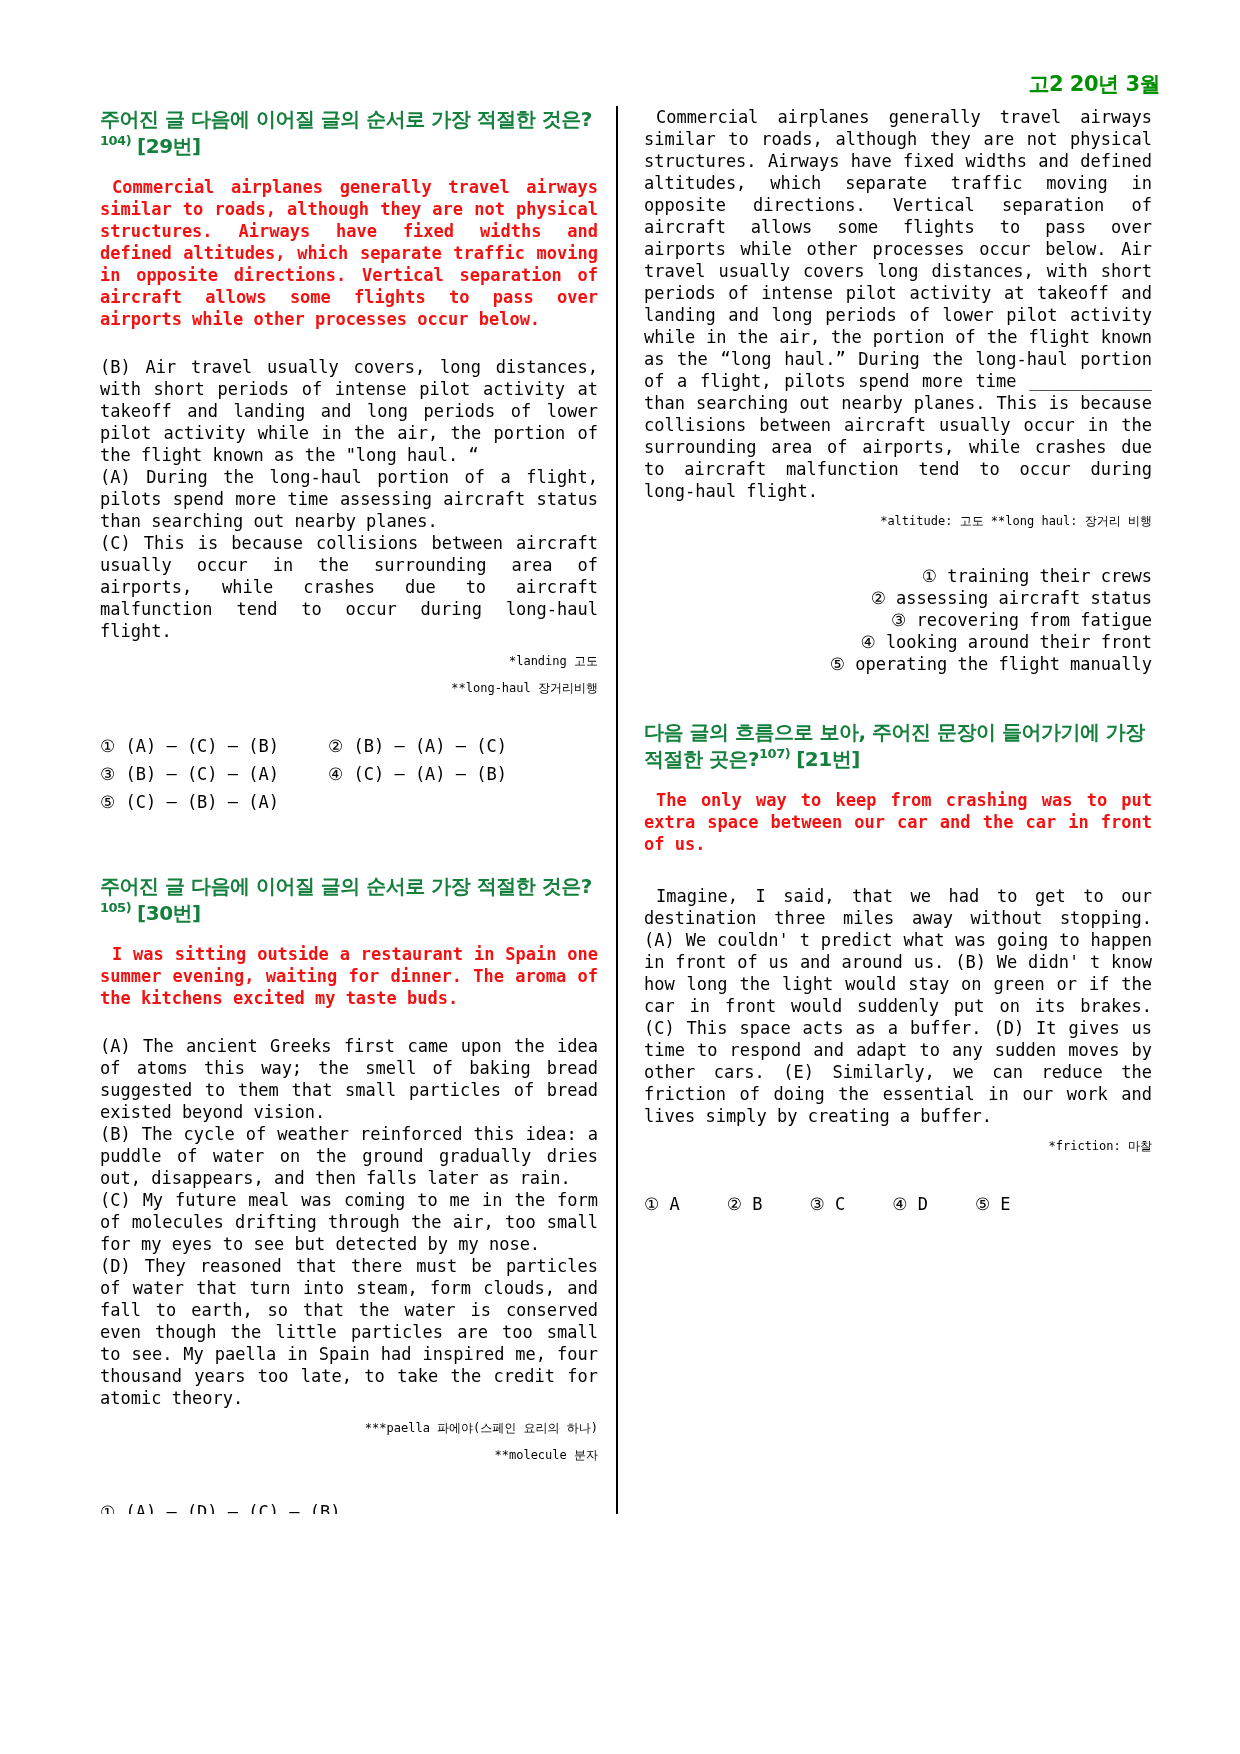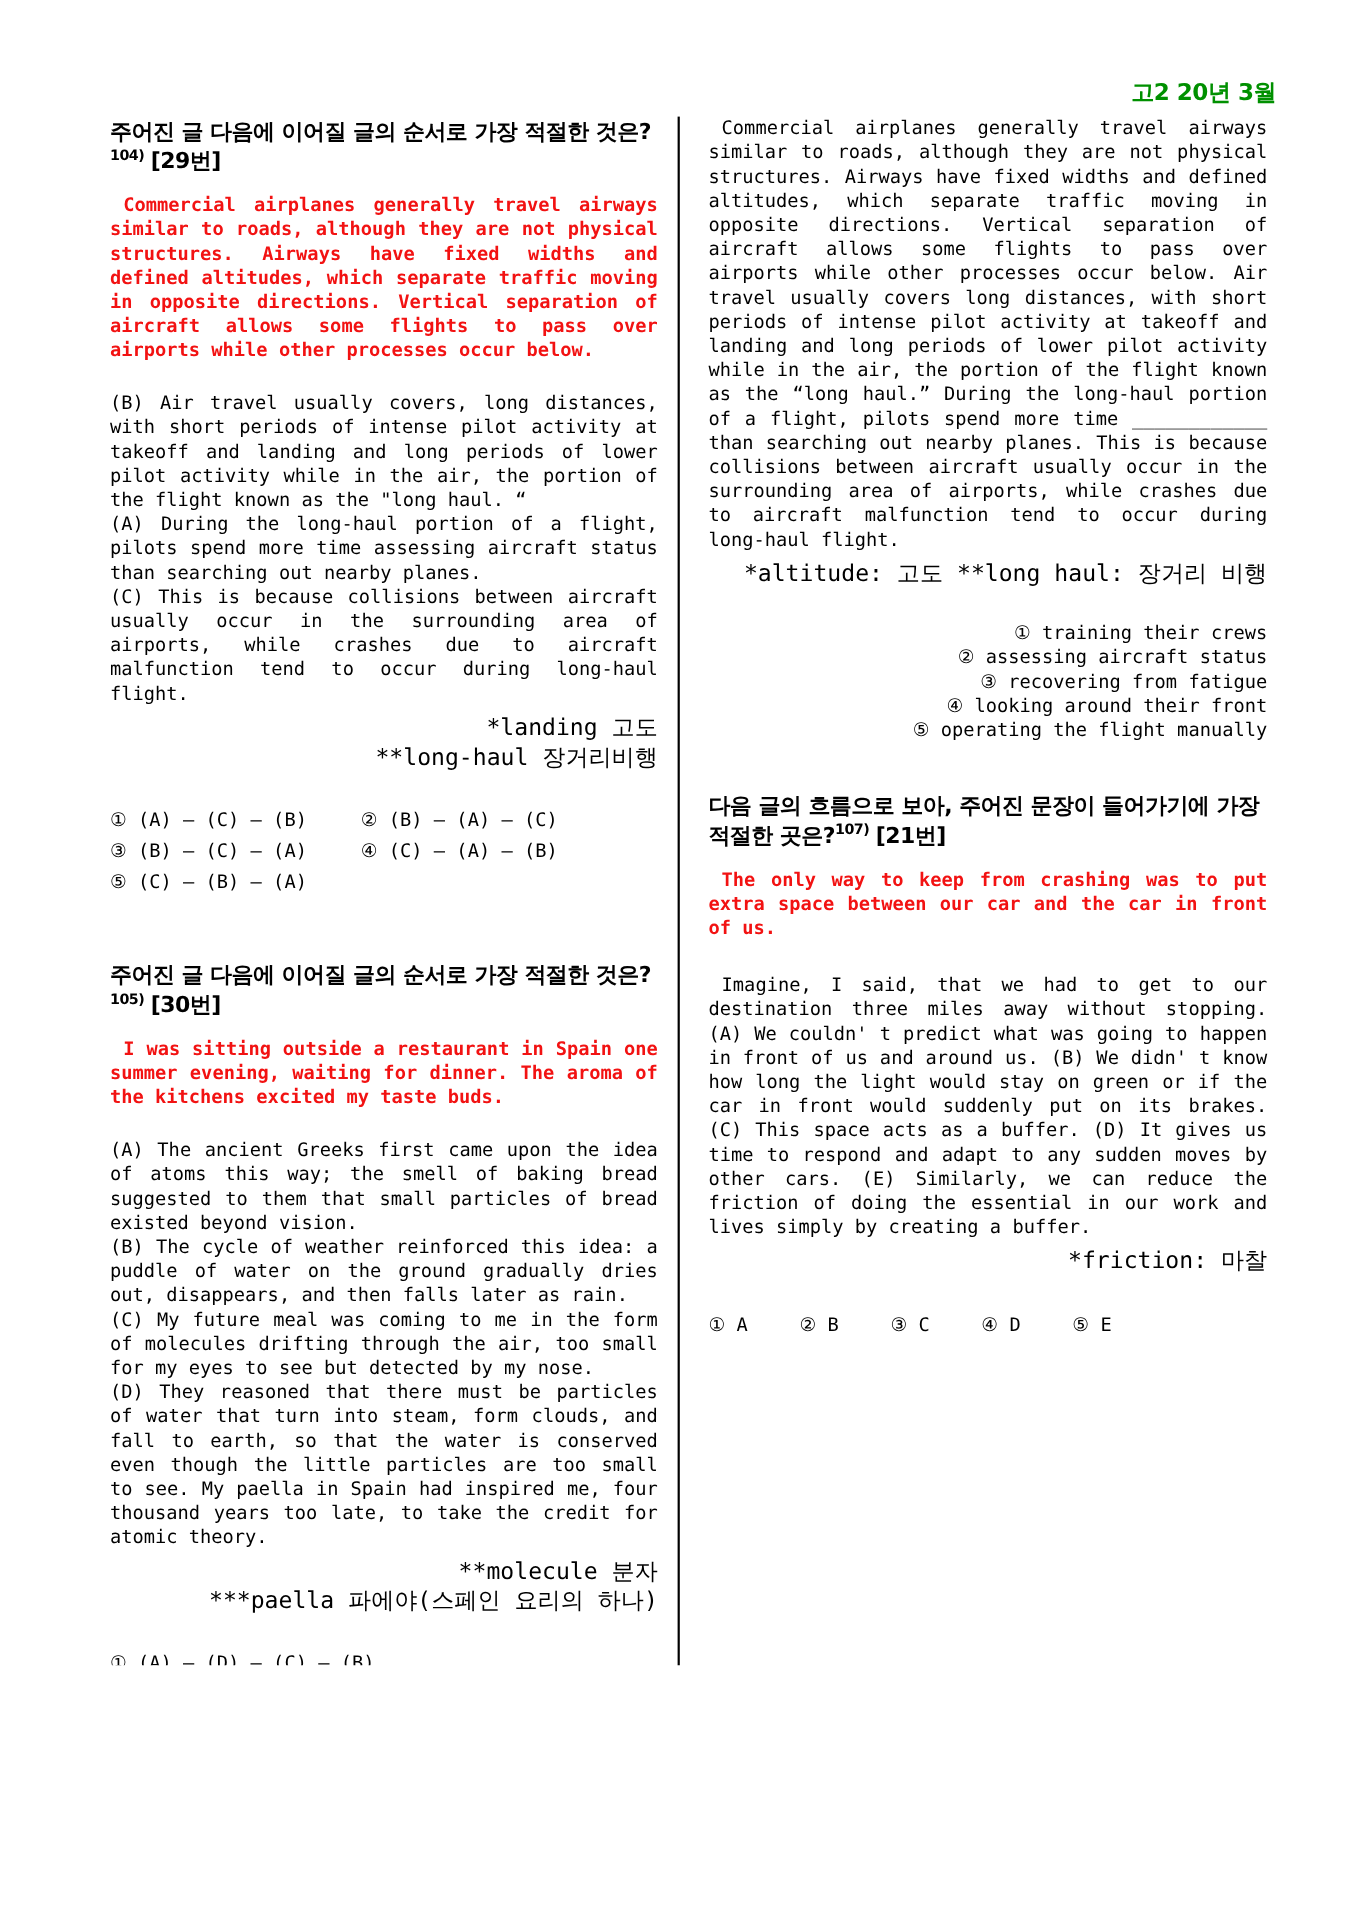--- a/index.html
+++ b/index.html
@@ -12,38 +12,38 @@
   .exam-label {
     color:#009000; font-family:"DejaVu Sans","Liberation Sans",sans-serif;
     font-weight:bold; font-size:21px; letter-spacing:-0.5px;
   }
   .columns { position:absolute; top:106px; left:100px; display:flex; align-items:stretch; }
   .col-left  { width:498px; }
   .divider   { width:2px; background:#000; margin-left:18px; }
   .col-right { width:508px; margin-left:26px; }
 
   .q-title {
-    color:#000000; font-family:"DejaVu Sans","Liberation Sans",sans-serif;
+    color:#15803d; font-family:"DejaVu Sans","Liberation Sans",sans-serif;
     font-weight:bold; font-size:20px; line-height:27px; letter-spacing:-0.5px;
     text-align:left;
   }
   .q-title sup { font-size:13px; line-height:0; }
   .q-tag { margin-left:6px; }
 
   .red-box {
     color:#f21212; font-size:17px; line-height:22px; text-align:justify;
     margin-top:16px; text-indent:12px; font-weight:bold;
   }
   .passage { font-size:17px; line-height:22px; text-align:justify; }
   .passage p { margin:0; }
   .mt-26 { margin-top:26px; }
   .mt-30 { margin-top:30px; }
   .indent { text-indent:12px; }
 
-  .footnotes { text-align:right; font-size:21px; line-height:27px; margin-top:6px; }
+  .footnotes { text-align:right; font-size:12px; line-height:27px; margin-top:6px; }
   .footnotes div { margin:0; }
 
   .choices-grid {
     margin-top:30px; display:grid; grid-template-columns:228px auto;
     font-size:17px; line-height:28px;
   }
   .choices-list { margin-top:30px; font-size:17px; }
   .choices-list div { line-height:27px; }
   .choices-list.tight div { line-height:22px;text-align:right; }
   .choices-row { margin-top:34px; display:flex; gap:47px; font-size:17px; }
@@ -94,22 +94,22 @@
       <div class="sec gap-top-38">
         <div class="q-title"><span>주어진 글 다음에 이어질 글의 순서로 가장 적절한 것은?</span><sup>105)</sup><span class="q-tag">[30번]</span></div>
         <p class="red-box">I was sitting outside a restaurant in Spain one summer evening, waiting for dinner. The aroma of the kitchens excited my taste buds.</p>
         <div class="passage mt-26">
           <p>(A) The ancient Greeks first came upon the idea of atoms this way; the smell of baking bread suggested to them that small particles of bread existed beyond vision.</p>
           <p>(B) The cycle of weather reinforced this idea: a puddle of water on the ground gradually dries out, disappears, and then falls later as rain.</p>
           <p>(C) My future meal was coming to me in the form of molecules drifting through the air, too small for my eyes to see but detected by my nose.</p>
           <p>(D) They reasoned that there must be particles of water that turn into steam, form clouds, and fall to earth, so that the water is conserved even though the little particles are too small to see. My paella in Spain had inspired me, four thousand years too late, to take the credit for atomic theory.</p>
         </div>
         <div class="footnotes">
+          <div>***paella 파에야(스페인 요리의 하나)</div>
           <div>**molecule 분자</div>
-          <div>***paella 파에야(스페인 요리의 하나)</div>
         </div>
         <div class="choices-list">
           <div>① (A) – (D) – (C) – (B)</div>
           <div>② (B) – (A) – (D) – (C)</div>
           <div>③ (B) – (D) – (C) – (A)</div>
           <div>④ (C) – (A) – (B) – (D)</div>
           <div>⑤ (C) – (B) – (A) – (D)</div>
         </div>
       </div>
 

